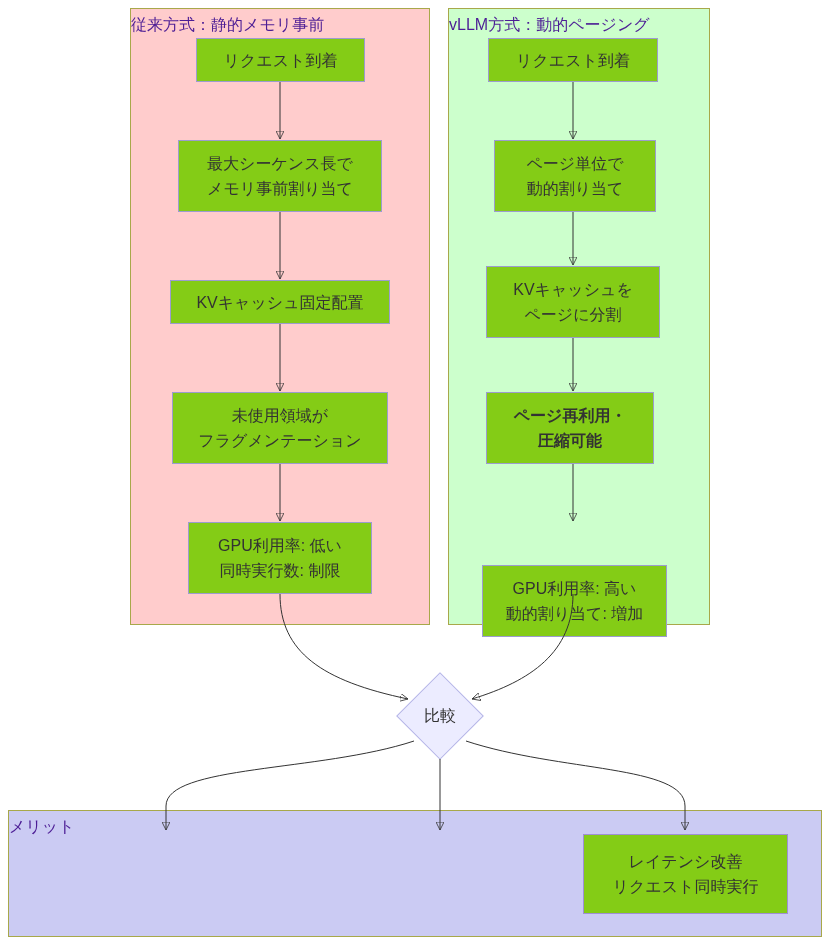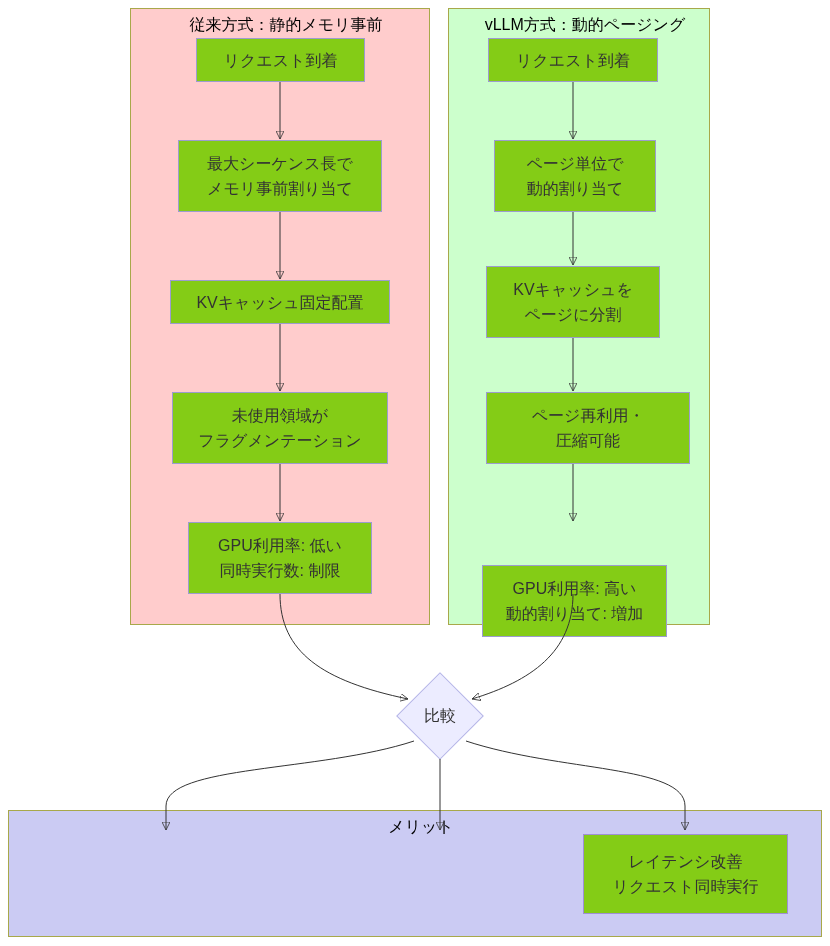--- a/index.html
+++ b/index.html
@@ -4,22 +4,22 @@
 <style>
   html,body{margin:0;padding:0;background:#ffffff;}
   body{font-family:"Liberation Sans","DejaVu Sans",sans-serif;color:#333333;}
   .canvas{position:relative;width:830px;height:946px;background:#ffffff;overflow:hidden;}
 
   
   .container{position:absolute;box-sizing:border-box;border:1px solid #a8a84a;}
   .container-left{left:130px;top:8px;width:300px;height:617px;background:#ffcccc;}
   .container-right{left:448px;top:8px;width:262px;height:617px;background:#ccffcc;}
   .container-bottom{left:8px;top:810px;width:814px;height:127px;background:#cbcbf3;}
-  .container-title{position:absolute;left:0;right:0;top:6px;text-align:center;
-    font-size:16px;color:#000000;white-space:nowrap;padding-left:12px;}
+  .container-title{position:absolute;left:0;right:0;top:6px;text-align:left;
+    font-size:16px;color:#4c1d95;white-space:nowrap;}
 
   
   .node{position:absolute;box-sizing:border-box;background:#84cc16;border:1px solid #9c9cce;
     display:flex;flex-direction:column;align-items:center;justify-content:center;
     font-size:16px;line-height:25px;text-align:left;}
   .merit-box{border-color:#9f8fd4;}
   .node-line{display:block;white-space:nowrap;}
 
   
   .diamond-shape{position:absolute;left:409px;top:685px;width:62px;height:62px;
@@ -71,21 +71,21 @@
     <span class="node-line">リクエスト到着</span>
   </div>
   <div class="node" style="left:494px;top:140px;width:162px;height:72px;">
     <span class="node-line">ページ単位で</span>
     <span class="node-line">動的割り当て</span>
   </div>
   <div class="node" style="left:486px;top:266px;width:174px;height:72px;">
     <span class="node-line">KVキャッシュを</span>
     <span class="node-line">ページに分割</span>
   </div>
-  <div class="node" style="left:486px;top:392px;width:204px;height:72px;">
+  <div class="node" style="left:486px;top:392px;width:168px;height:72px;font-weight:bold;">
     <span class="node-line">ページ再利用・</span>
     <span class="node-line">圧縮可能</span>
   </div>
   <div class="node" style="left:482px;top:522px;width:185px;height:72px;margin-top:43px;">
     <span class="node-line">GPU利用率: 高い</span>
     <span class="node-line">動的割り当て: 増加</span>
   </div>
 
   <div class="diamond-shape"></div>
   <div class="diamond-label">比較</div>

